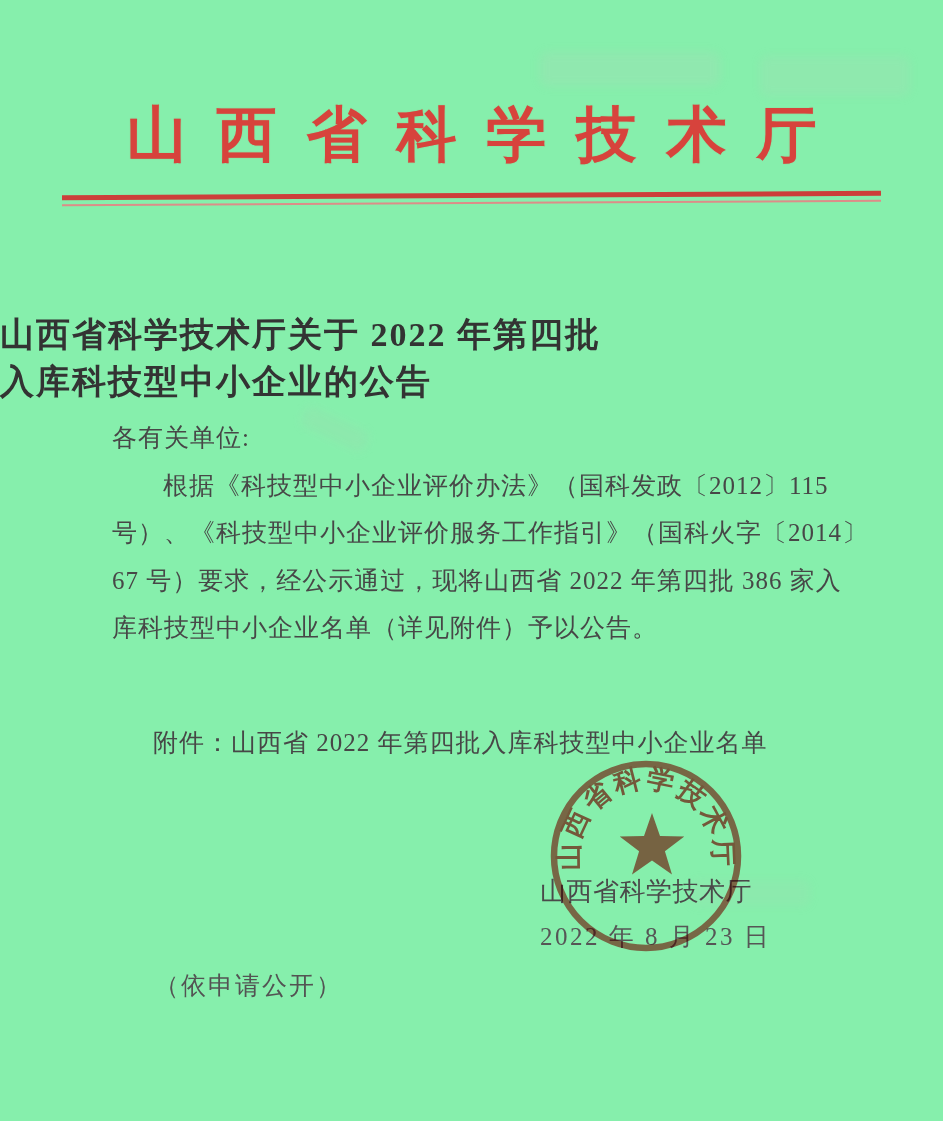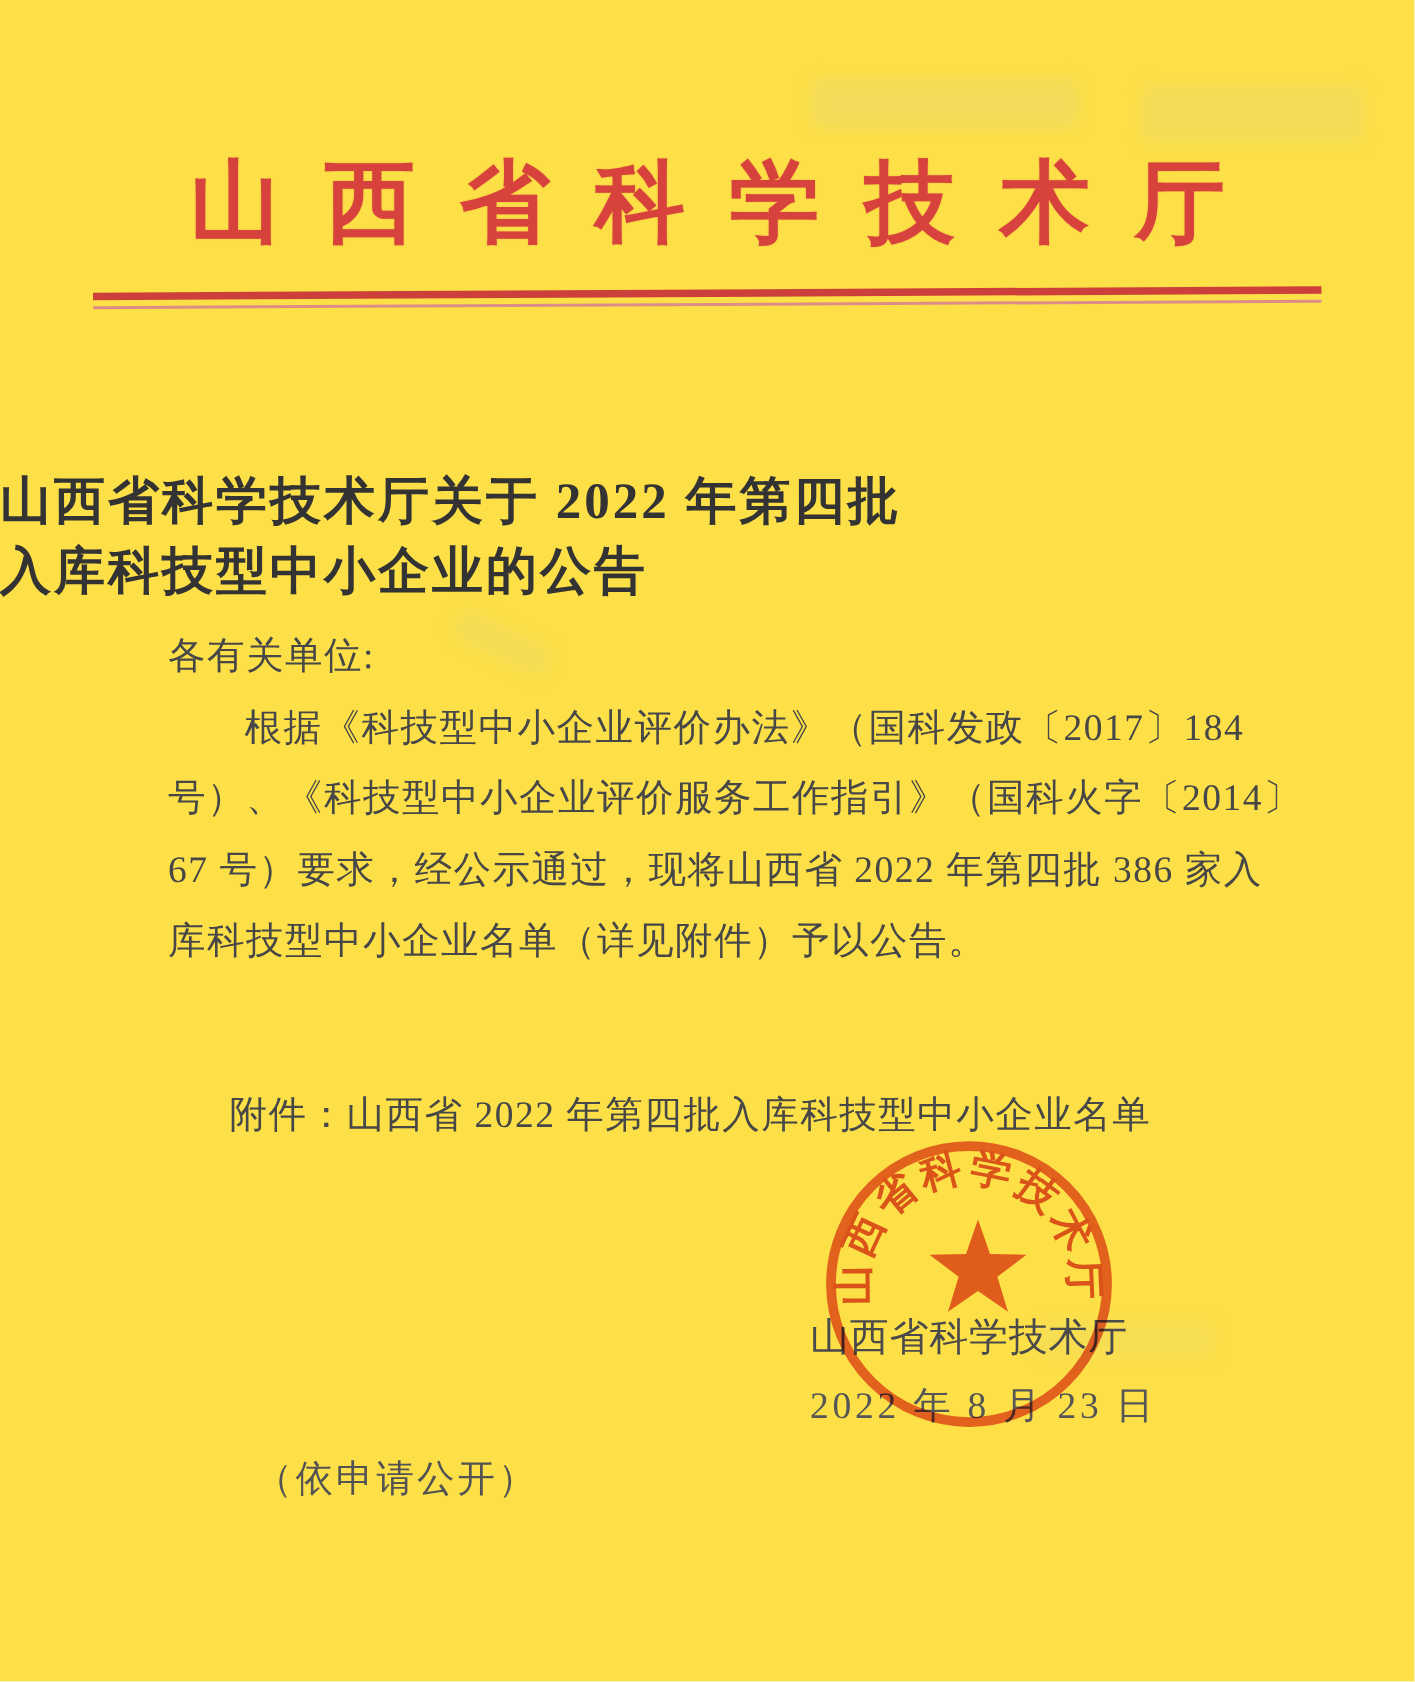--- a/index.html
+++ b/index.html
@@ -5,21 +5,21 @@
   html, body {
     margin: 0;
     padding: 0;
     background: #ffffff;
   }
   .page {
     position: relative;
     width: 943px;
     height: 1121px;
     margin: 0 auto;
-    background: #fde047;
+    background: #86efac;
     overflow: hidden;
     font-family: "Liberation Serif", "DejaVu Serif", serif;
     color: #454545;
   }
   
   .artifact {
     position: absolute;
     border-radius: 8px;
     filter: blur(5px);
     pointer-events: none;
@@ -121,21 +121,21 @@
     left: 540px;
     font-size: 25px;
     color: #565656;
     letter-spacing: 2.5px;
     white-space: nowrap;
   }
 
   .footer-note {
     position: absolute;
     top: 969px;
-    left: 170px;
+    left: 154px;
     font-size: 25px;
     letter-spacing: 2px;
     color: #535353;
     white-space: nowrap;
   }
 
   .seal {
     position: absolute;
     left: 545px;
     top: 756px;
@@ -174,21 +174,21 @@
   </div>
 
 
   <h1 class="doc-title">
     <span class="t-line">山西省科学技术厅关于 2022 年第四批</span>
     <span class="t-line">入库科技型中小企业的公告</span>
   </h1>
 
   <div class="body-text">
     <p>各有关单位:</p>
-    <p class="indent">根据《科技型中小企业评价办法》（国科发政〔2017〕184</p>
+    <p class="indent">根据《科技型中小企业评价办法》（国科发政〔2012〕115</p>
     <p>号）、《科技型中小企业评价服务工作指引》（国科火字〔2014〕</p>
     <p>67 号）要求，经公示通过，现将山西省 2022 年第四批 386 家入</p>
     <p>库科技型中小企业名单（详见附件）予以公告。</p>
   </div>
 
   <div class="attachment">附件：山西省 2022 年第四批入库科技型中小企业名单</div>
 
   <div class="signer">山西省科学技术厅</div>
   <div class="sign-date">2022 年 8 月 23 日</div>
 

